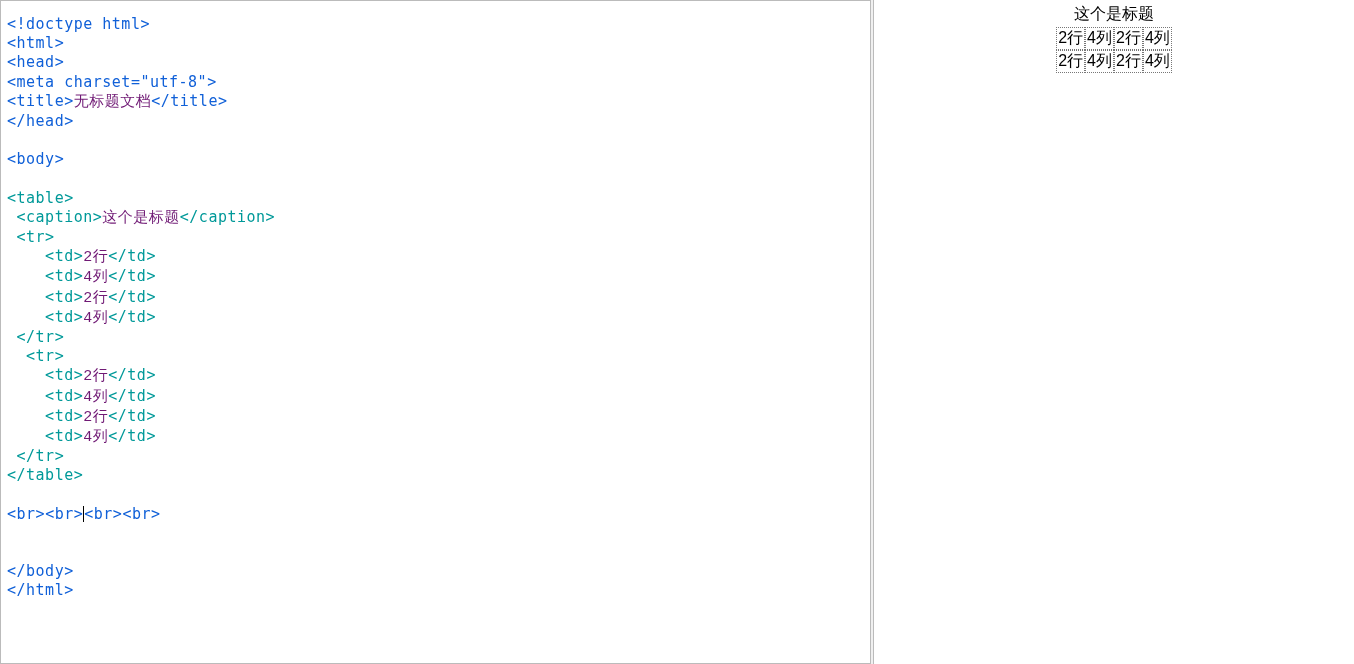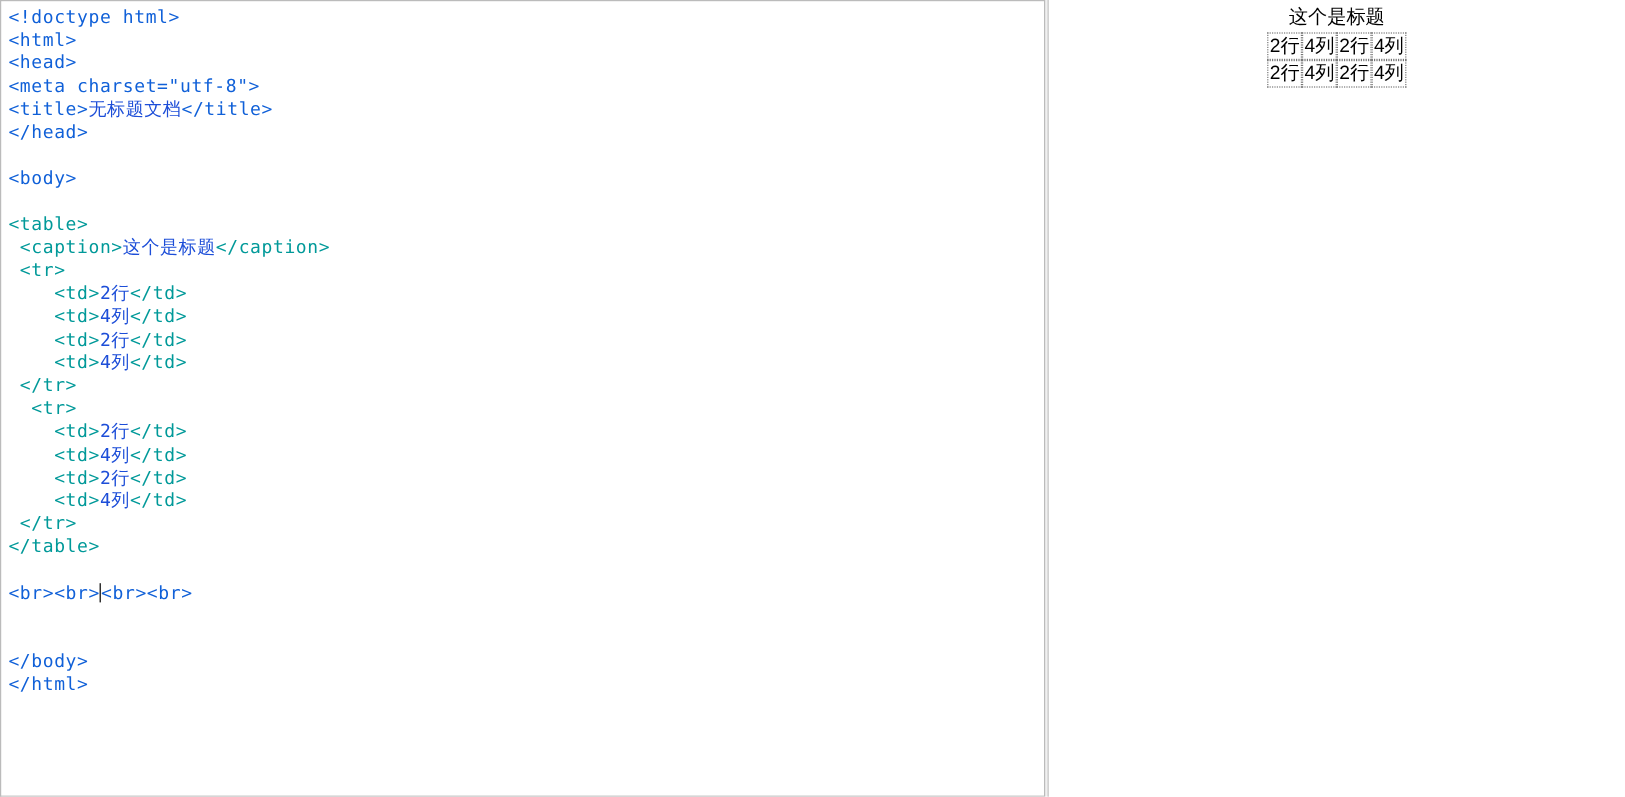--- a/index.html
+++ b/index.html
@@ -5,32 +5,32 @@
   * { box-sizing: border-box; }
   html, body { margin: 0; padding: 0; height: 100%; font-family: "SimSun", "Microsoft YaHei", sans-serif; font-size: 15px; }
   body { display: flex; width: 1354px; height: 664px; background: #fff; }
 
   .code-pane {
     width: 870px;
     height: 100%;
     border: 1px solid #bbb;
     border-right: none;
     overflow-y: scroll;
-    padding: 4px 6px;
+    padding: 14px 6px;
     background: #fff;
     white-space: pre;
     font-family: "NSimSun", "SimSun", Consolas, monospace;
     line-height: 1.28;
     letter-spacing: 0.5px;
   }
   .code-line { display: block; }
   .tag     { color: #1060d8; }
   .attr    { color: #1060d8; }
   .val     { color: #1060d8; }
-  .txt     { color: #1d4ed8; }
+  .txt     { color: #701a75; font-family: Liberation Mono, monospace; }
   .teal .tag { color: #009999; text-align: center; }
   .cursor {
     display: inline-block;
     width: 0;
     height: 1.1em;
     border-left: 1px solid #000;
     vertical-align: text-top;
     margin-top: 1px;
   }
 

